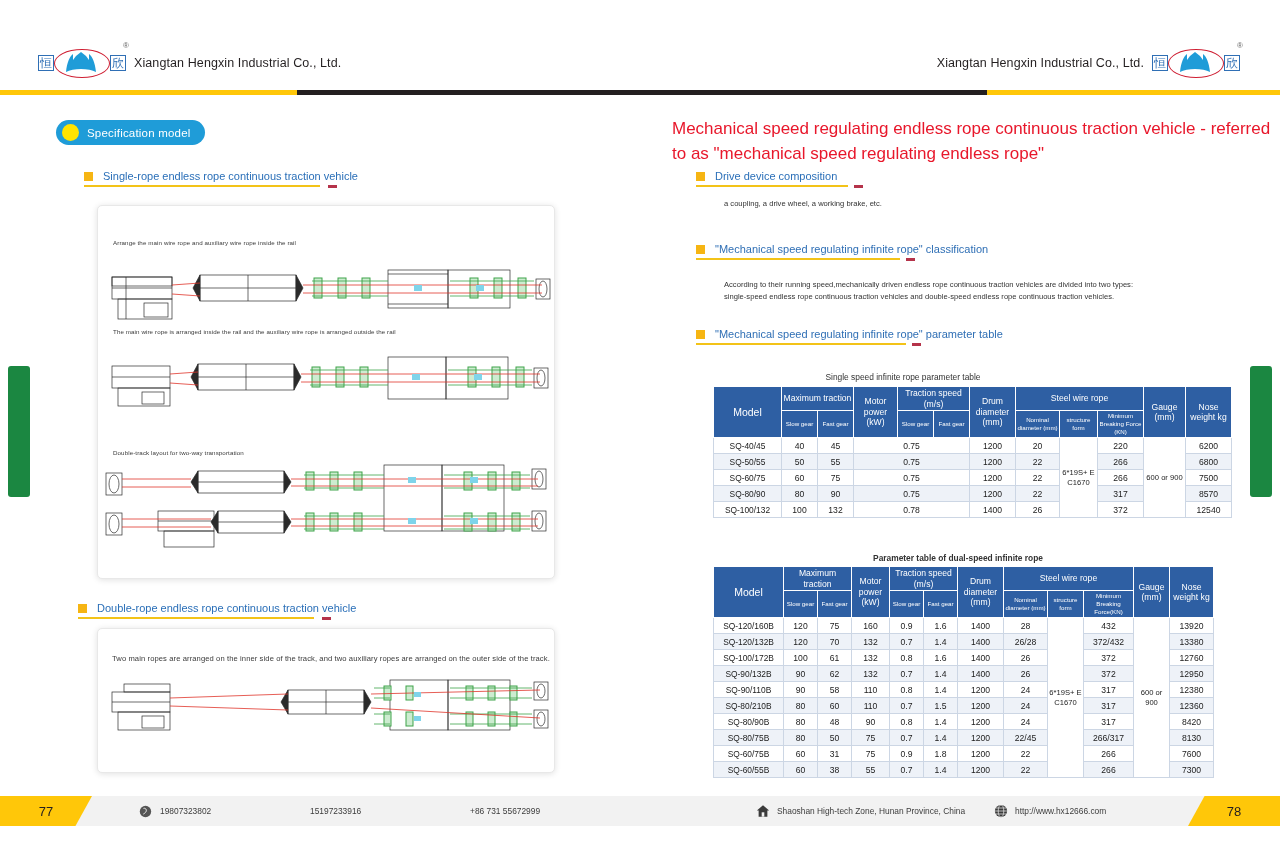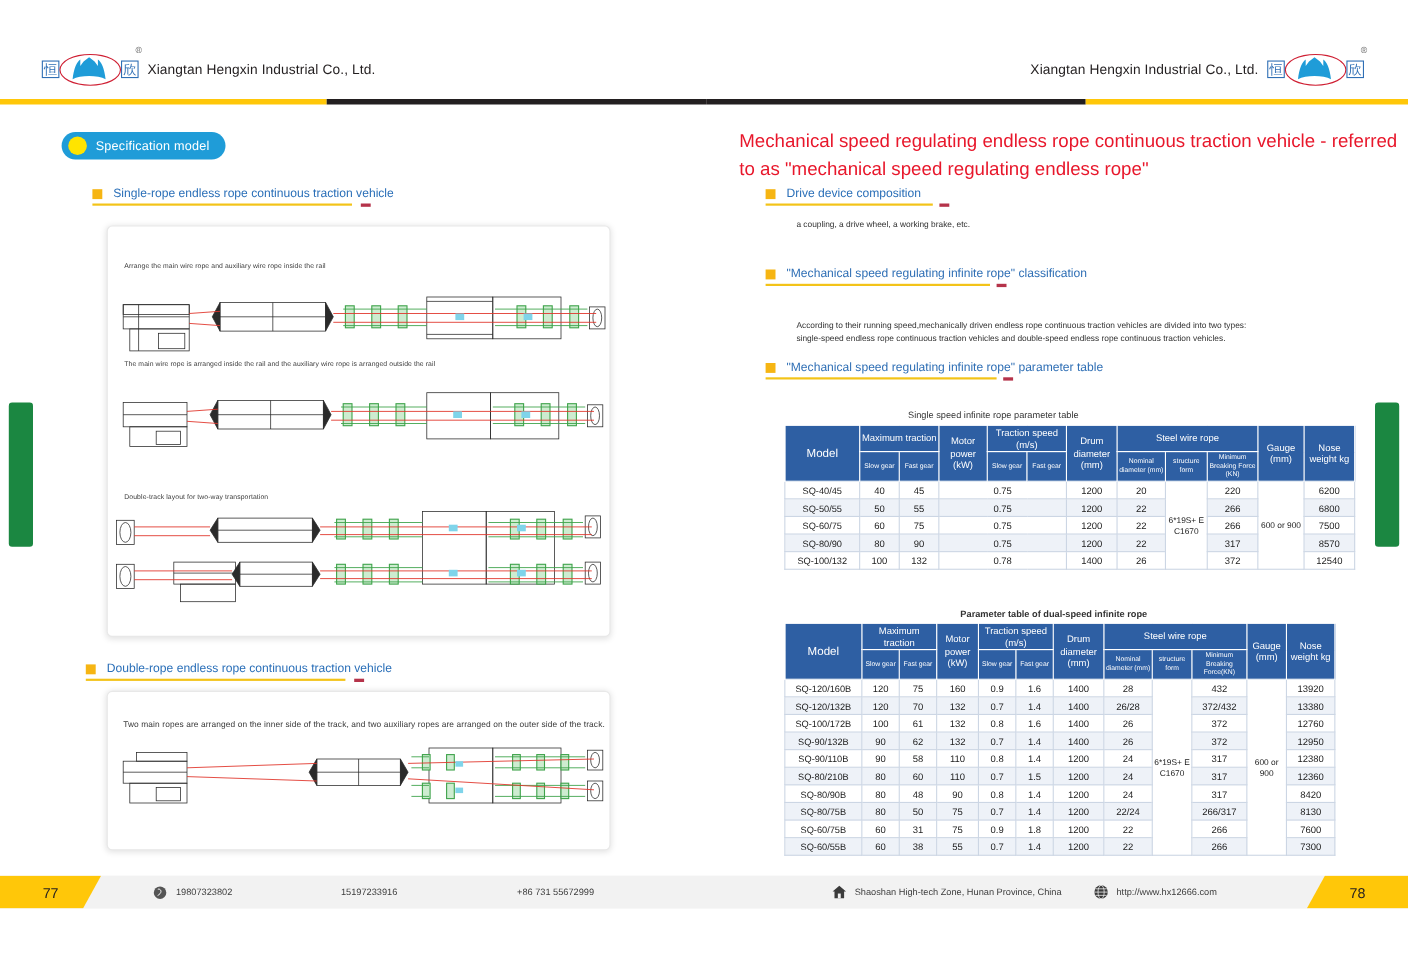--- a/index.html
+++ b/index.html
@@ -392,21 +392,21 @@
     <div class="sec-head">
       <span class="sec-sq"></span>
       <span class="sec-title blue2">"Mechanical speed regulating infinite rope" classification</span>
     </div>
     <div class="sec-ul">
       <span class="ul-y" style="width:204px;"></span>
         <span class="ul-r" style="left:210px;"></span>
     </div>
   </div>
 
-  <div class="body-txt" style="left:724px;top:290px;width:520px;">
+  <div class="body-txt" style="left:724px;top:279px;width:520px;">
     <div>According to their running speed,mechanically driven endless rope continuous traction vehicles are divided into two types:</div>
     <div>single-speed endless rope continuous traction vehicles and double-speed endless rope continuous traction vehicles.</div>
   </div>
 
   <div class="sec" style="left:696px;top:328px;">
     <div class="sec-head">
       <span class="sec-sq"></span>
       <span class="sec-title blue2">"Mechanical speed regulating infinite rope" parameter table</span>
     </div>
     <div class="sec-ul">
@@ -635,21 +635,21 @@
           <td>8420</td>
         </tr>
         <tr class="alt">
           <td class="model">SQ-80/75B</td>
           <td>80</td>
           <td>50</td>
           <td>75</td>
           <td>0.7</td>
           <td>1.4</td>
           <td>1200</td>
-          <td>22/24</td>
+          <td>22/45</td>
           <td>266/317</td>
           <td>8130</td>
         </tr>
         <tr>
           <td class="model">SQ-60/75B</td>
           <td>60</td>
           <td>31</td>
           <td>75</td>
           <td>0.9</td>
           <td>1.8</td>

